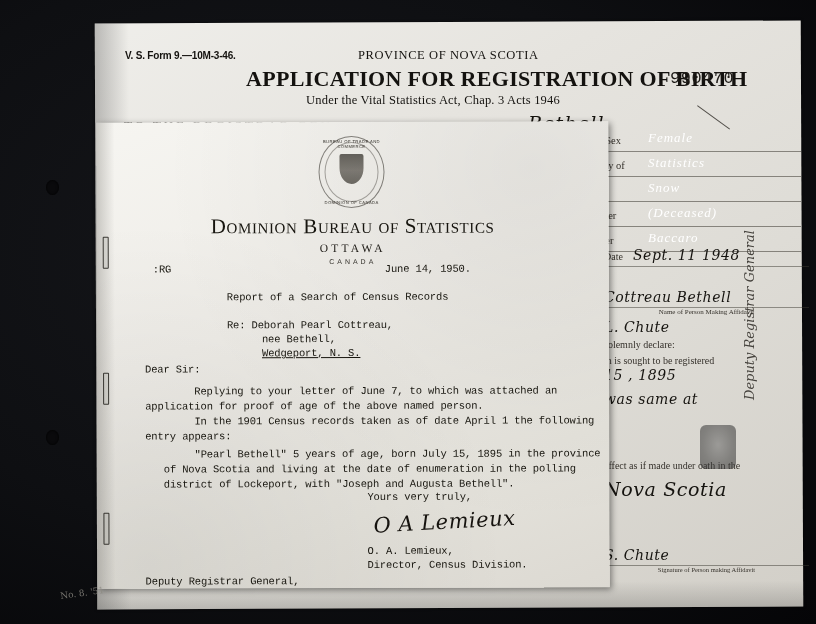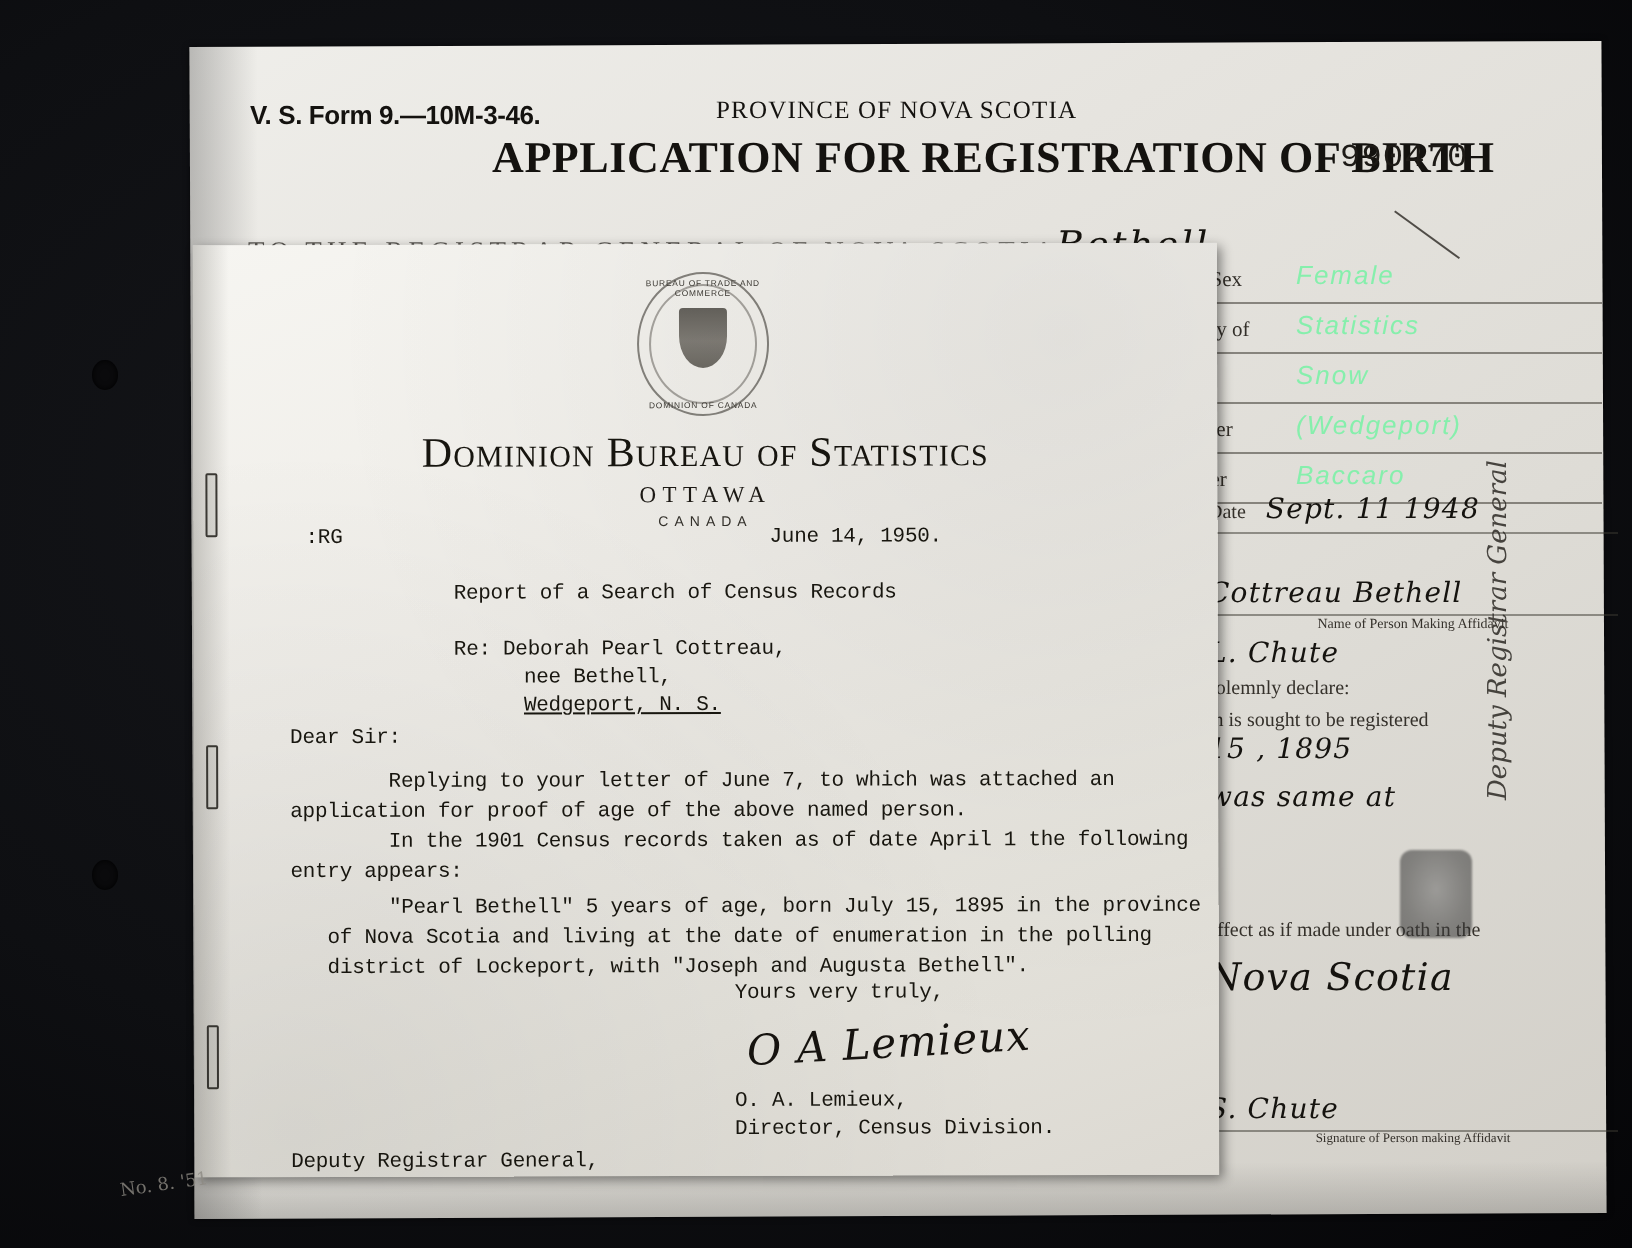--- a/index.html
+++ b/index.html
@@ -57,21 +57,21 @@
   }
 
   
   .hdr {
     position: absolute;
     color: #14120f;
     letter-spacing: 0.2px;
   }
   .vs-form {
     left: 125px; top: 50px;
-    font-size: 13px;
+    font-size: 10px;
     font-family: "Liberation Sans", sans-serif;
     font-weight: bold;
     letter-spacing: -0.2px;
   }
   .prov {
     left: 358px; top: 48px;
     font-size: 12.5px;
     letter-spacing: 0.6px;
   }
   .apptitle {
@@ -132,24 +132,24 @@
     color: #26231e;
     font-family: "Liberation Serif", serif;
   }
   .rc-line .lbl {
     position: absolute; left: 0; top: 5px;
     font-size: 10.5px;
     color: #332f29;
   }
   .rc-line .val {
     position: absolute; left: 48px; top: 0px;
-    font-family: Liberation Sans, sans-serif;
+    font-family: Liberation Serif, serif;
     font-style: italic;
     font-size: 13px;
-    color: #86efac;
+    color: #ffffff;
     letter-spacing: 1px;
   }
   .rc-line .rule {
     position: absolute; left: 0; right: 4px; bottom: 3px;
     border-bottom: 1px solid rgba(60,57,50,0.55);
   }
 
   .rc-block { position: absolute; left: 604px; width: 205px; }
   .rc-text {
     font-family: "Liberation Serif", serif;
@@ -345,20 +345,21 @@
   <div class="scan-frame"></div>
 
   <div class="hole" style="left:46px; top:180px;"></div>
   <div class="hole" style="left:46px; top:430px;"></div>
 
   <div class="form-sheet"></div>
 
   <div class="hdr vs-form">V. S. Form 9.—10M-3-46.</div>
   <div class="hdr apptitle">APPLICATION FOR REGISTRATION OF BIRTH</div>
   <div class="hdr prov">PROVINCE OF NOVA SCOTIA</div>
+  <div class="hdr under">Under the Vital Statistics Act, Chap. 3 Acts 1946</div>
   <div class="hdr regnum">990470</div>
   <div class="hdr toreg">TO THE REGISTRAR GENERAL OF NOVA SCOTIA</div>
   <div class="hand hw-bethell-top">Bethell</div>
   <div class="arrow-mark"></div>
 
   <div class="right-col">
     <div class="rc-line">
       <span class="lbl">, Sex</span>
       <span class="val">Female</span>
       <span class="rule"></span>
@@ -368,21 +369,21 @@
       <span class="val">Statistics</span>
       <span class="rule"></span>
     </div>
     <div class="rc-line">
       <span class="lbl"></span>
       <span class="val">Snow</span>
       <span class="rule"></span>
     </div>
     <div class="rc-line">
       <span class="lbl">ther</span>
-      <span class="val">(Wedgeport)</span>
+      <span class="val">(Deceased)</span>
       <span class="rule"></span>
     </div>
     <div class="rc-line">
       <span class="lbl">ner</span>
       <span class="val">Baccaro</span>
       <span class="rule"></span>
     </div>
   </div>
 
   <div class="rc-block" style="top:246px;">

